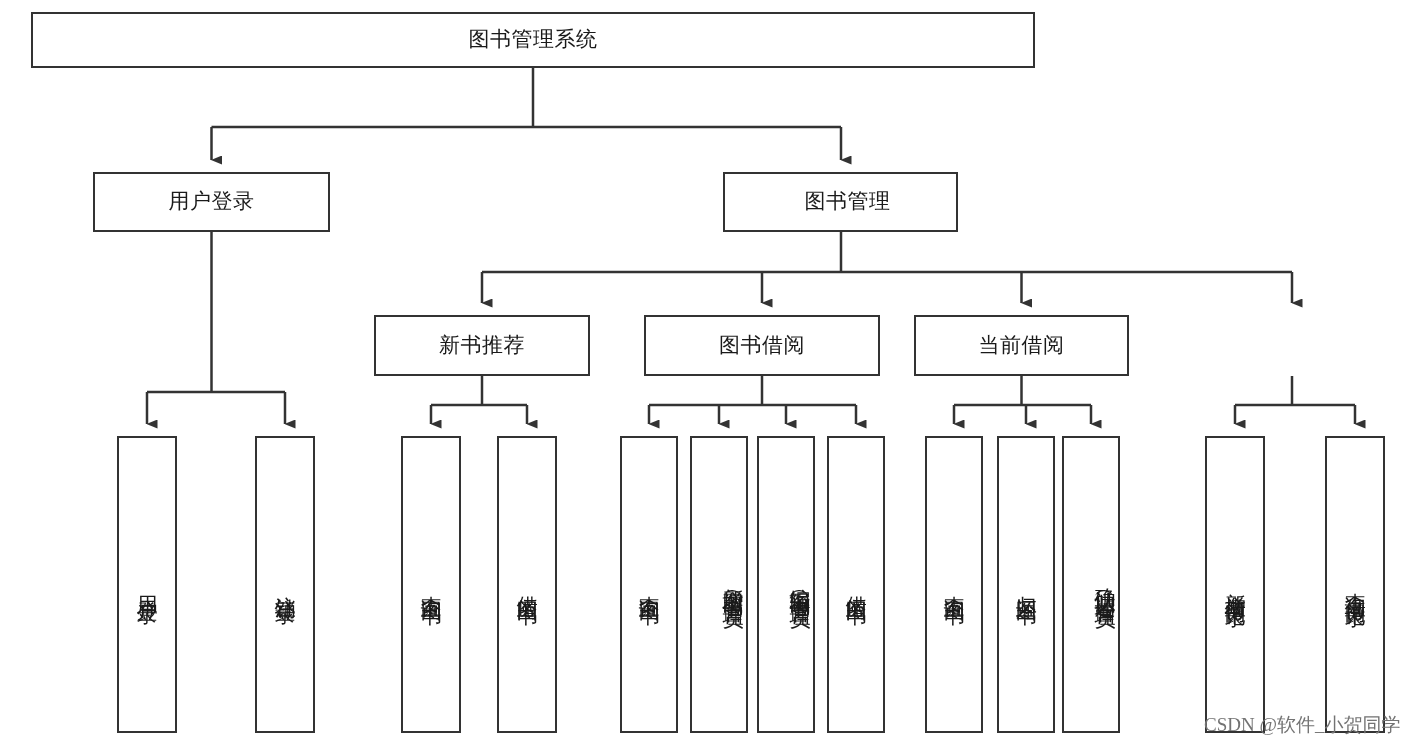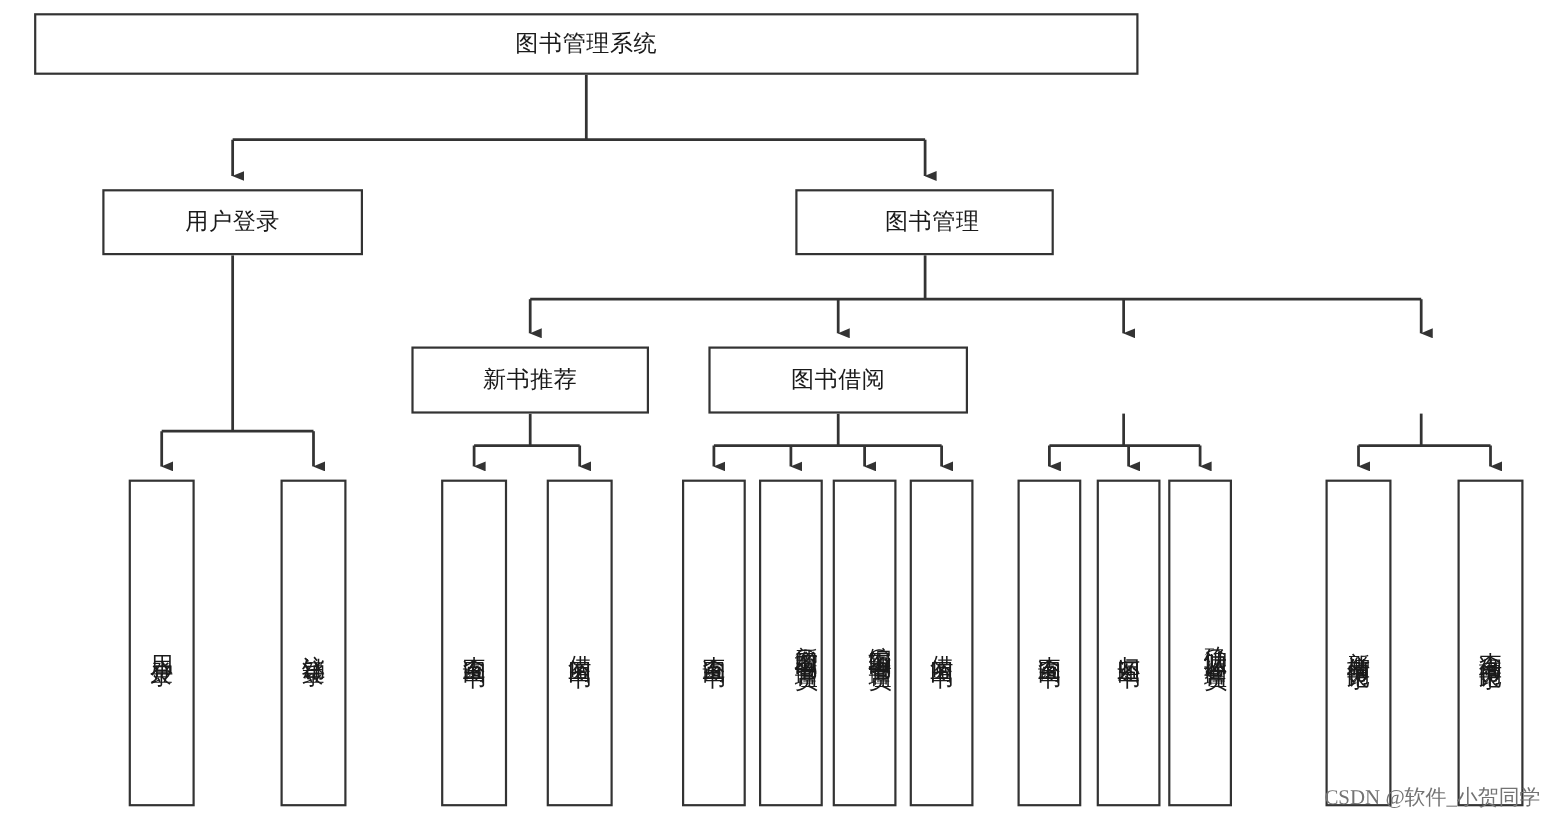--- a/index.html
+++ b/index.html
@@ -137,20 +137,23 @@
   <div class="node node-h" style="left:711px; top:172px; width:235px; height:60px;padding-left:14px;">
     <span>图书管理</span>
   </div>
 
   <div class="node node-h" style="left:632px; top:315px; width:236px; height:61px;">
     <span>图书借阅</span>
   </div>
   <div class="node node-h" style="left:362px; top:315px; width:216px; height:61px;">
     <span>新书推荐</span>
   </div>
+  <div class="node node-h" style="left:902px; top:315px; width:215px; height:61px;">
+    <span>当前借阅</span>
+  </div>
 
   <div class="node node-v center-v" style="left:105px; top:436px; width:60px; height:297px;">
     <span>用户登录</span>
   </div>
   <div class="node node-v center-v" style="left:243px; top:436px; width:60px; height:297px;">
     <span>注销登录</span>
   </div>
 
   <div class="node node-v center-v" style="left:389px; top:436px; width:60px; height:297px;">
     <span>查询图书</span>

